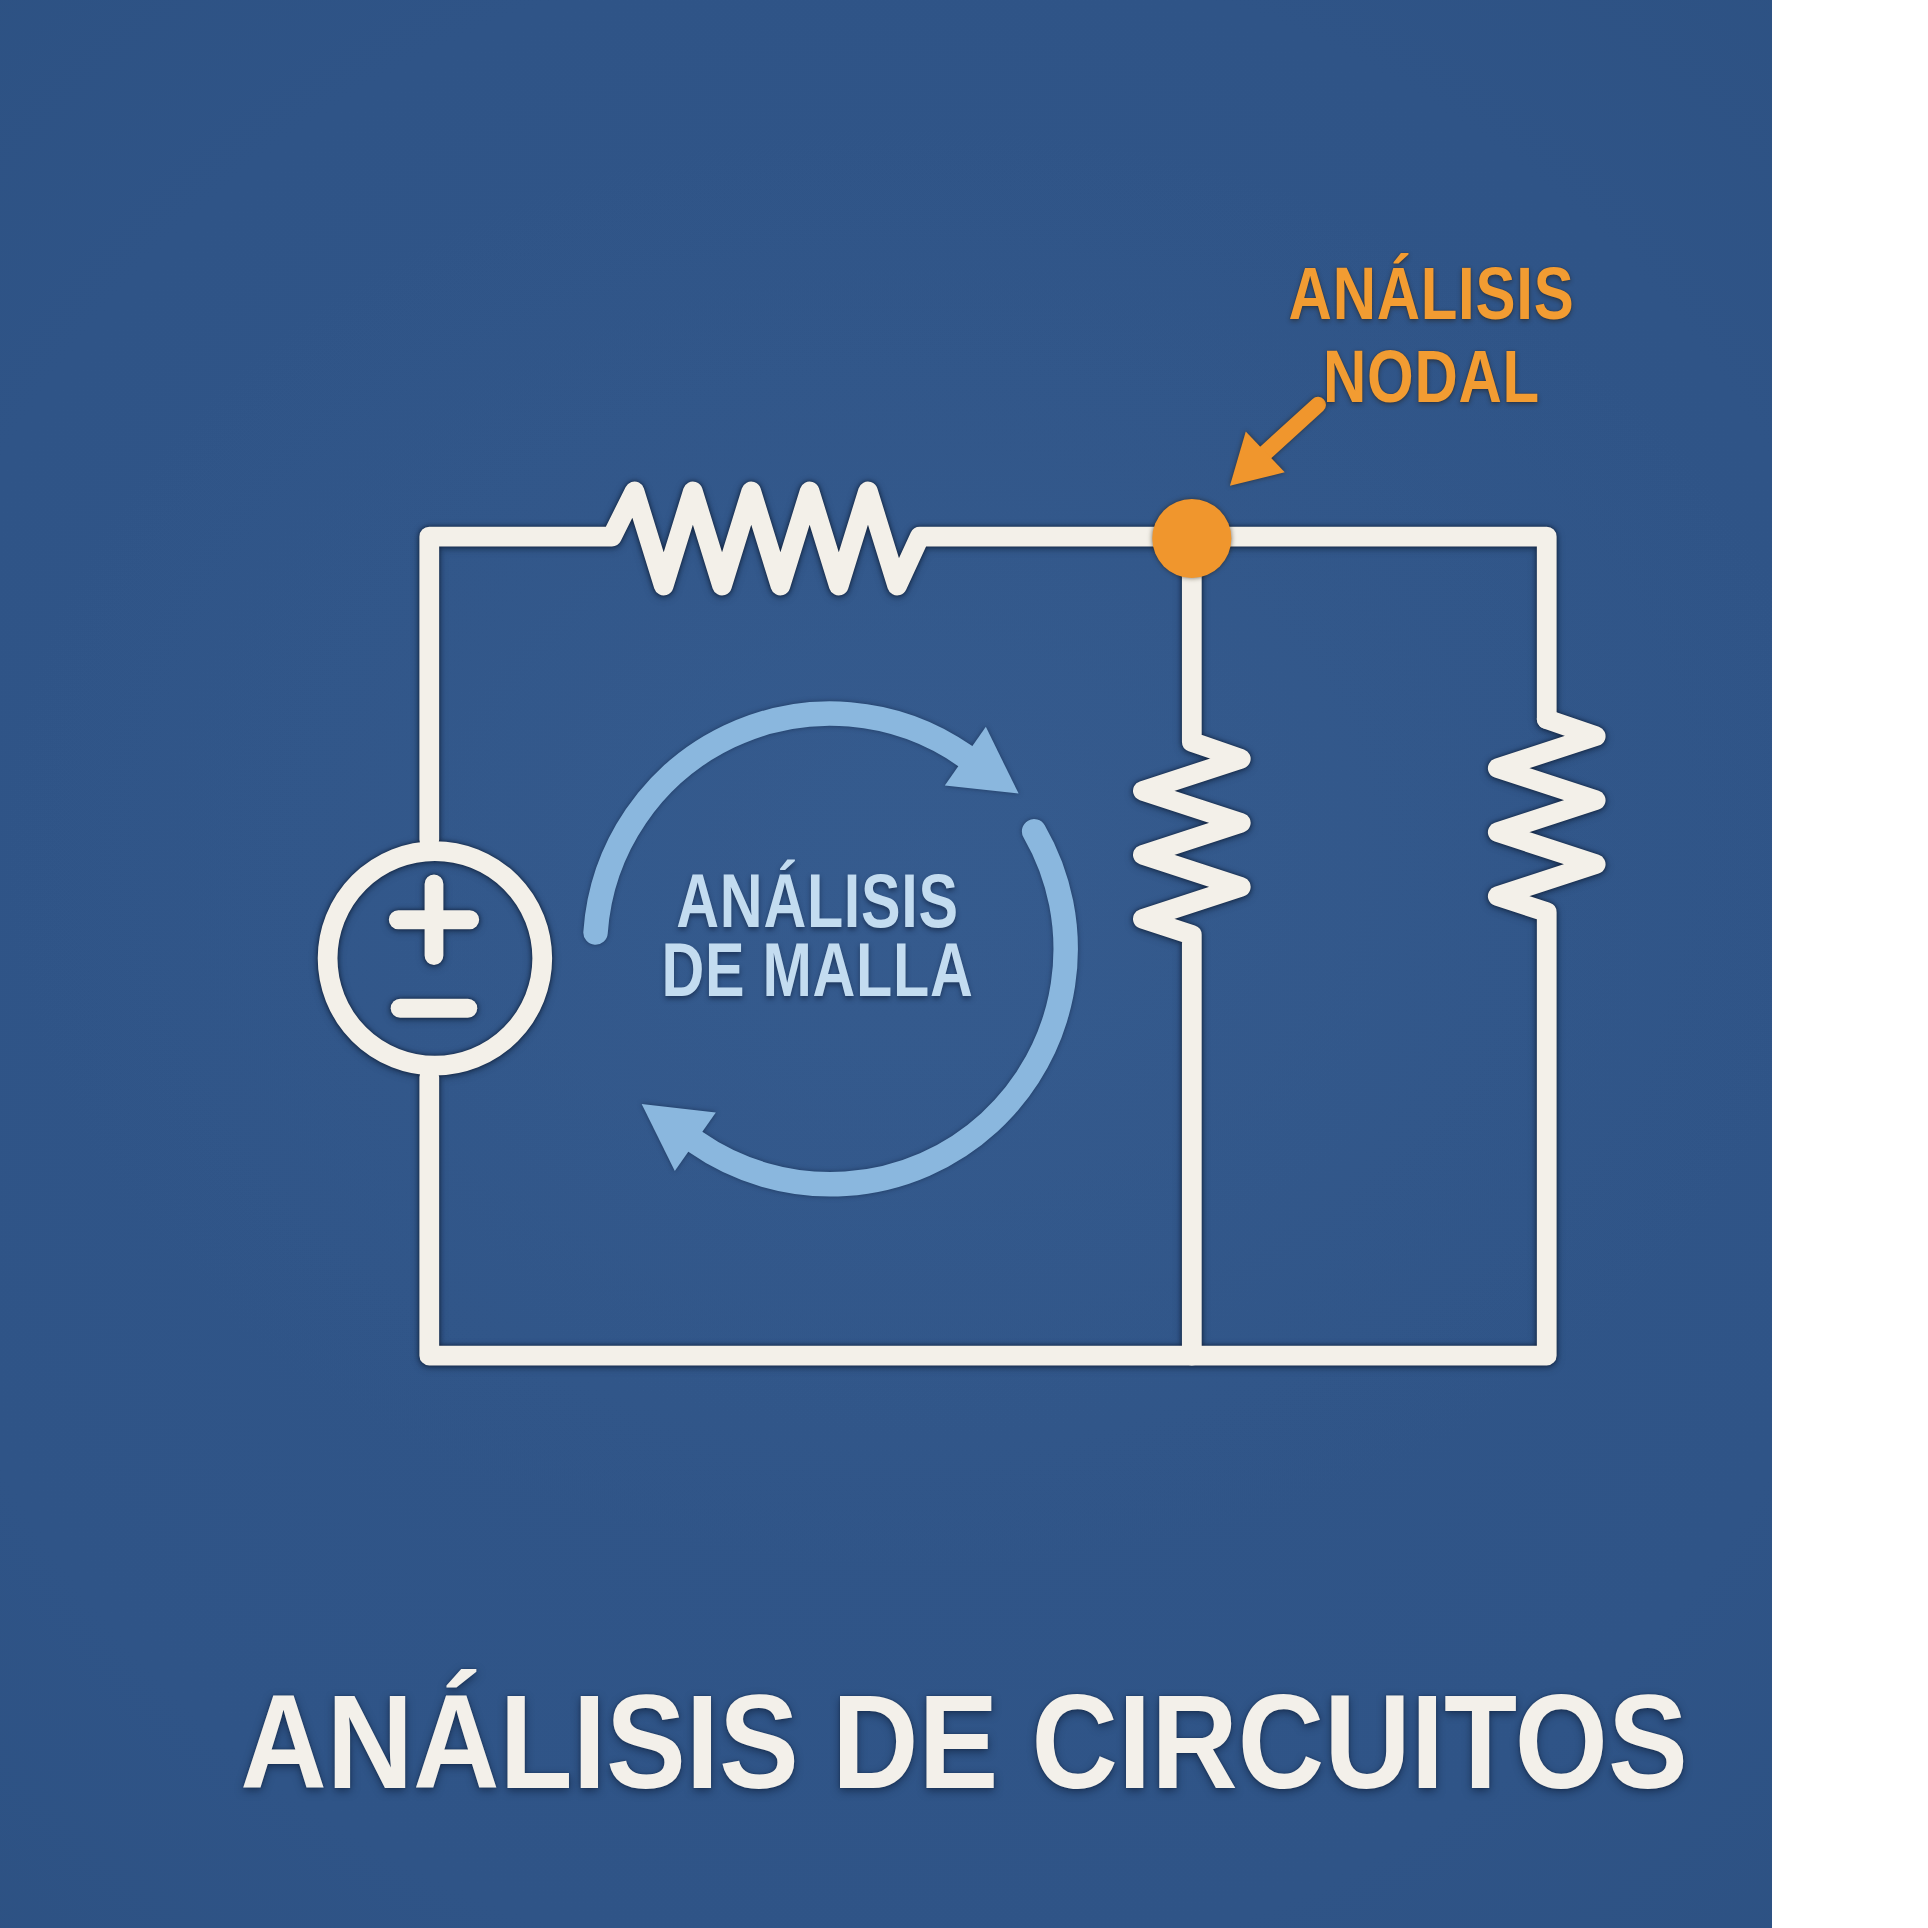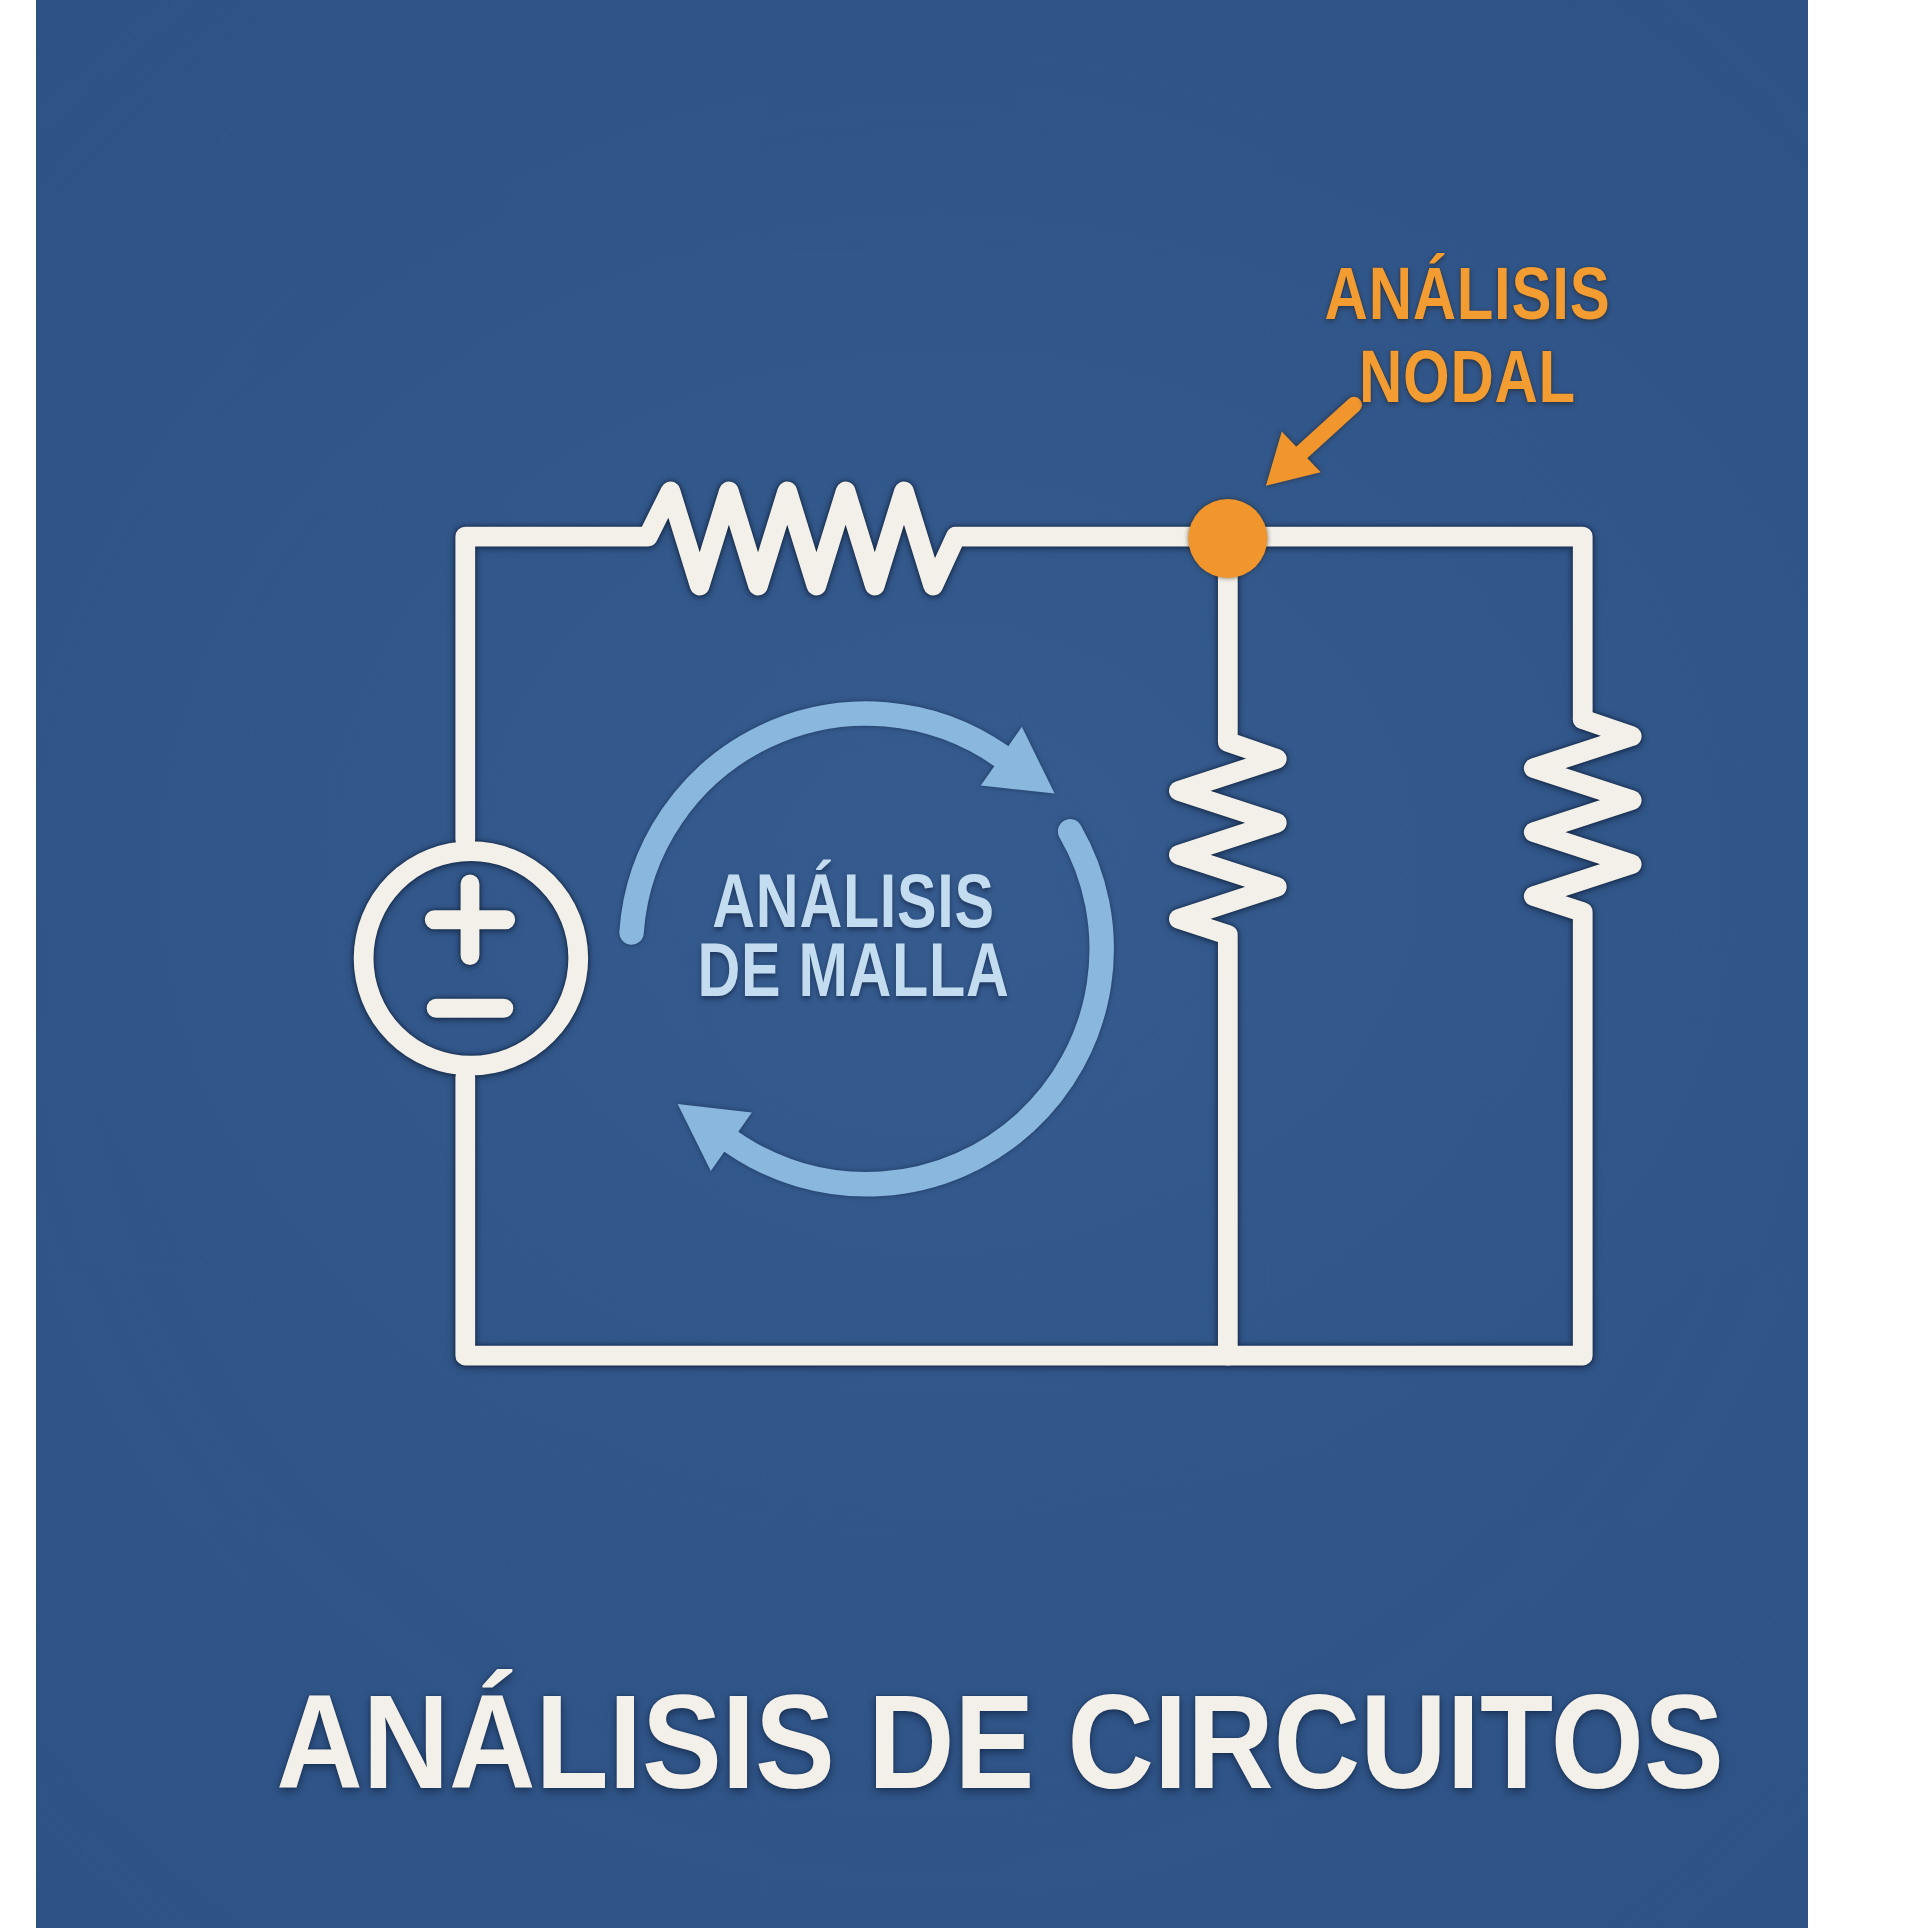--- a/index.html
+++ b/index.html
@@ -10,21 +10,20 @@
     overflow: hidden;
   }
   .stage {
     position: relative;
     width: 1772px;
     height: 1928px;
     background:
       radial-gradient(ellipse 1318px 1036px at 52% 44%, rgba(62,101,152,0.35) 0%, rgba(62,101,152,0.0) 70%),
       radial-gradient(ellipse 1695px 1695px at 50% 50%, #315689 0%, #2f5487 60%, #2b4f7f 100%);
     font-family: "Liberation Sans", sans-serif;
-    margin-left: 36px;
   }
   svg.diagram {
     position: absolute;
     inset: 0;
     width: 1928px;
     height: 1928px;
   }
   .wires   { filter: drop-shadow(0 0 2px rgba(13,28,52,0.9)) drop-shadow(0 2px 4px rgba(13,28,52,0.45)); }
   .meshart { filter: drop-shadow(0 0 3px rgba(12,28,54,0.55)); }
   .nodeart { filter: drop-shadow(0 0 3px rgba(35,22,4,0.6)); }

